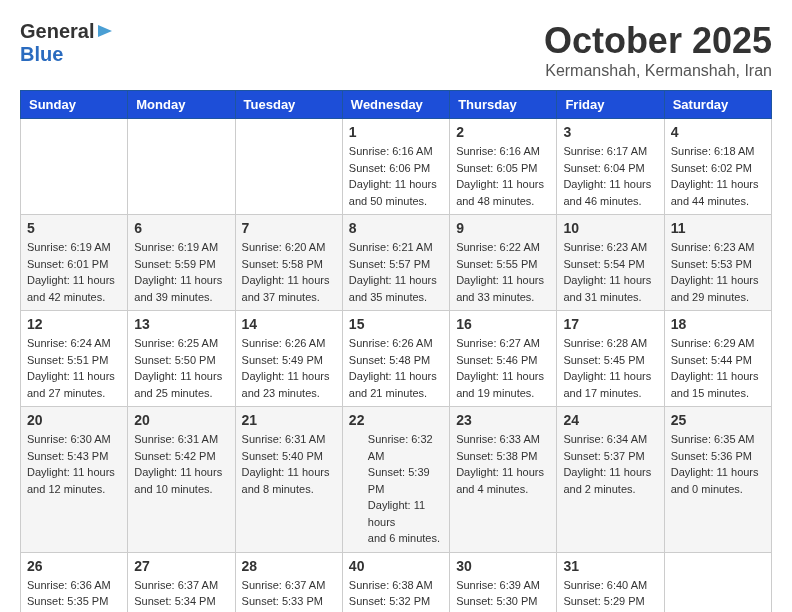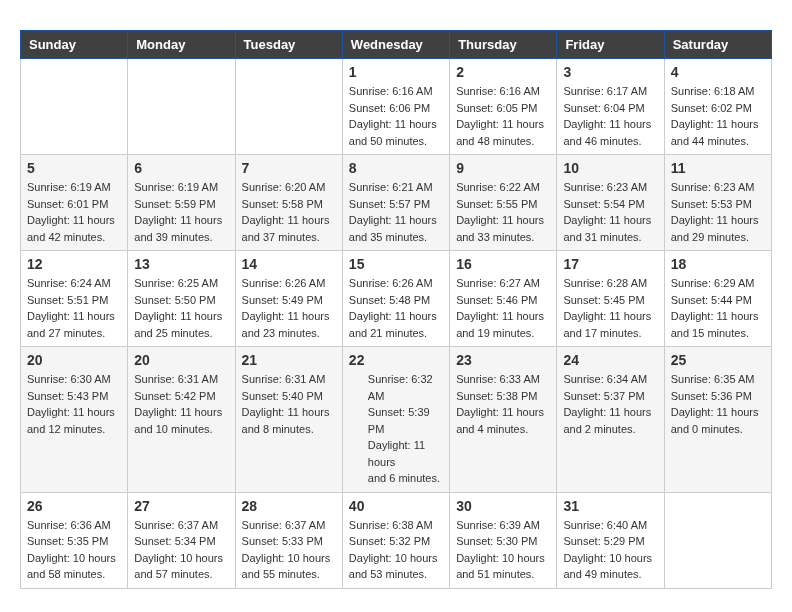--- a/index.html
+++ b/index.html
@@ -33,21 +33,21 @@
       font-size: 16px;
       color: #555;
       font-weight: normal;
     }
     .calendar {
       width: 100%;
       border-collapse: collapse;
       border: 1px solid #ccc;
     }
     .calendar th {
-      background-color: #404040;
+      background-color: #1d4ed8;
       color: #fff;
       text-align: left;
       padding: 6px 8px;
       font-size: 13px;
       border: 1px solid #1e55a0;
     }
     .calendar td {
       border: 1px solid #ccc;
       vertical-align: top;
       padding: 5px 6px;
@@ -88,20 +88,33 @@
     .logo-blue-text {
       font-size: 20px;
       font-weight: bold;
       color: #2a6bbf;
     }
   </style>
 </head>
 <body>
 
 <div class="header">
+  <div class="logo">
+    <div class="logo-wrap">
+      <span class="logo-general">General</span>
+      <svg width="18" height="18" viewBox="0 0 18 18" style="margin-left:2px;margin-top:-2px;">
+        <polygon points="2,3 16,9 2,15" fill="#4a9fd4"></polygon>
+      </svg>
+    </div>
+    <span class="logo-blue-text">Blue</span>
+  </div>
+  <div class="title-block">
+    <h1>October 2025</h1>
+    <h2>Kermanshah, Kermanshah, Iran</h2>
+  </div>
 </div>
 
 <table class="calendar">
   <thead>
     <tr>
     <th>Sunday</th>
         <th>Monday</th>
         <th>Tuesday</th>
         <th>Wednesday</th>
         <th>Thursday</th>

